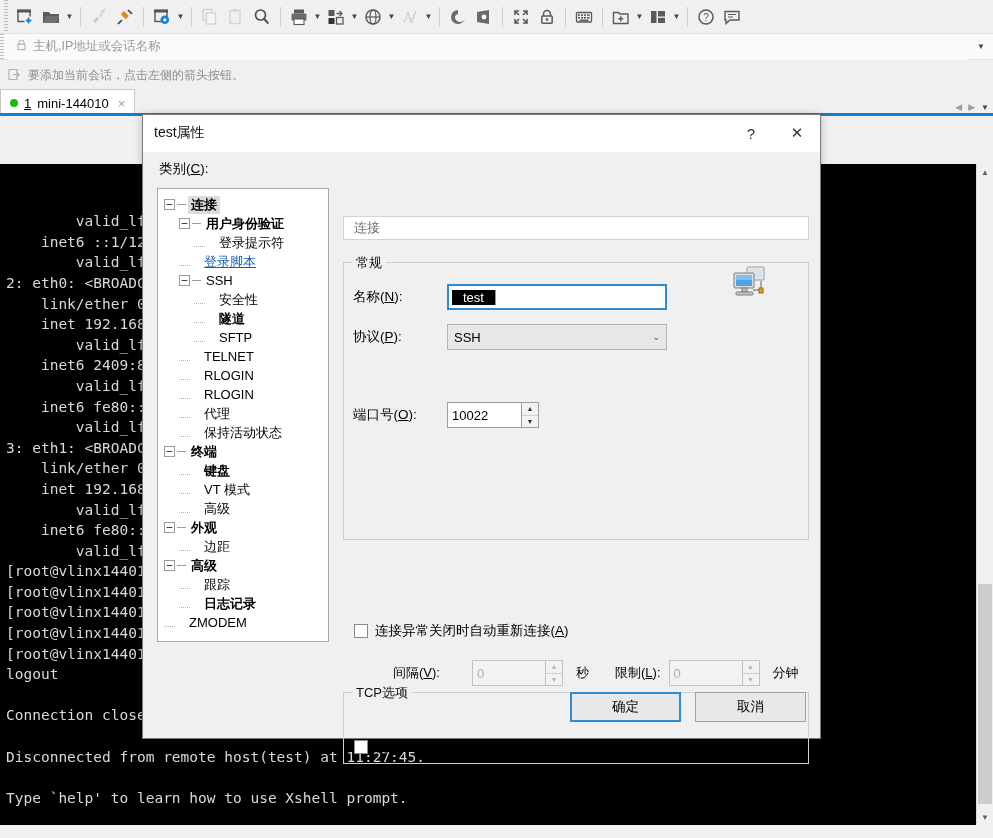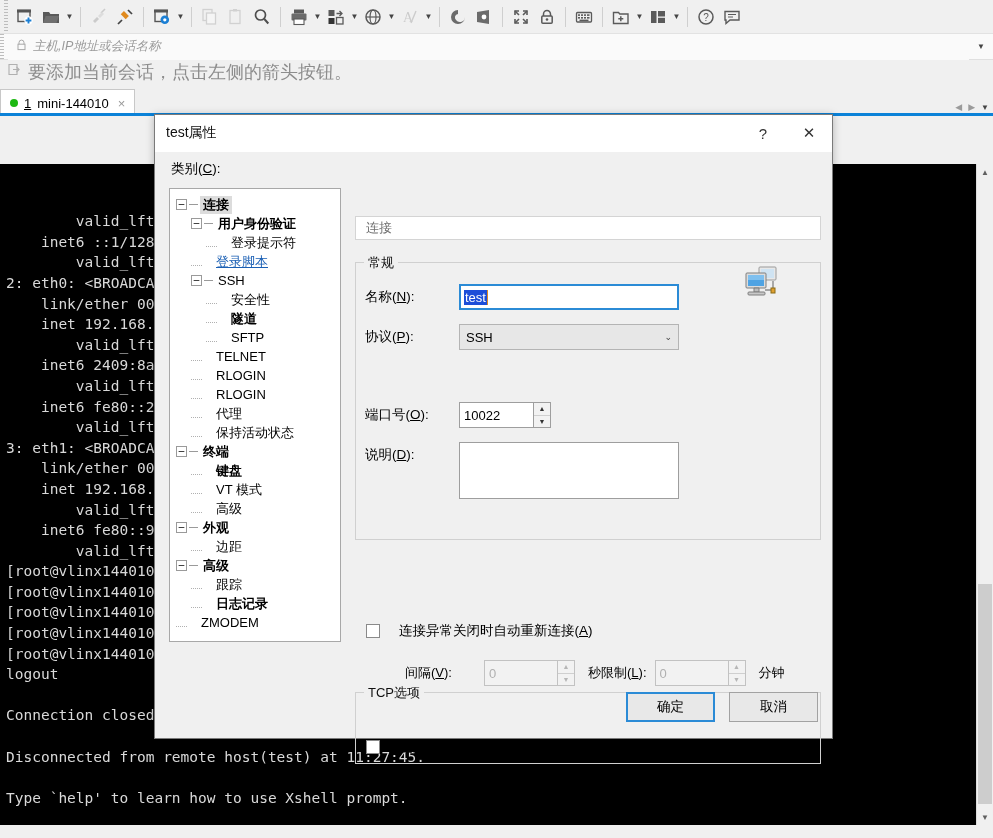--- a/index.html
+++ b/index.html
@@ -43,33 +43,32 @@
   }
   .tb-btn.dim { opacity:.35; }
   .tb-caret { width:11px;height:26px;display:flex;align-items:center;justify-content:center;
               font-size:8px;color:#444;cursor:default;}
   .tb-sep { width:1px;height:20px;background:#cfcfcf;margin:0 5px; }
 
   
   .addrbar {
     height:26px; display:flex; align-items:center; background:#fafafa;
     border-bottom:1px solid #e0e0e0;
-    font-style:italic;
   }
   .addr-field {
     flex:1; height:26px; display:flex; align-items:center; gap:6px;
     padding-left:8px; background:#fafafa;
   }
   .addr-ph { color:#9a9a9a; font-size:12.5px; }
   .addr-caret { width:24px;text-align:center;font-size:8px;color:#444; }
 
   
   .hintbar {
-    height:24px;display:flex;align-items:flex-start;gap:7px;padding-left:8px;
-    background:#f0f0f0;color:#8d8d8d;font-size:18px;
+    height:24px;display:flex;align-items:flex-end;gap:7px;padding-left:8px;
+    background:#f0f0f0;color:#8d8d8d;font-size:12px;
   }
 
   
   .tabstrip {
     height:32px; display:flex; align-items:flex-end; background:#f0f0f0;
     position:relative;
   }
   .tab {
     height:27px; min-width:132px; display:flex;align-items:center;gap:6px;
     padding:0 6px 0 9px; background:#ffffff;
@@ -103,21 +102,21 @@
     font-size:8px;color:#606060;
   }
   .term-sb .sb-arrow.bot { position:absolute;bottom:0;left:0;right:0; }
   .term-sb .sb-thumb {
     position:absolute;left:1px;right:1px;bottom:22px;height:220px;background:#cdcdcd;
   }
   .term-bottom { position:absolute;left:0;right:0;bottom:0;height:13px;background:#f0f0f0; }
 
   
   .dialog {
-    position:absolute; left:154px; top:114px; width:679px; height:625px;
+    position:absolute; left:142px; top:114px; width:679px; height:625px;
     background:#f0f0f0; border:1px solid #7a7a7a;
     box-shadow:0 1px 8px rgba(0,0,0,.25);
     font-size:13px;
   }
   .dlg-titlebar {
     height:37px; background:#fff; display:flex; align-items:center;
     padding-left:11px; border-bottom:1px solid #fff;
   }
   .dlg-title { font-size:14px; color:#111; }
   .dlg-tb-btns { margin-left:auto; display:flex; height:100%; }
@@ -169,21 +168,21 @@
   #g-tcp     { left:200px; top:540px; width:466px; height:72px; }
 
   .frow { position:absolute; display:flex; align-items:center; }
   .flabel { width:94px; font-size:13.5px; }
 
   .inp {
     height:26px; border:1px solid #9e9e9e; background:#fff;
     display:flex;align-items:center;padding:0 4px;font-size:13px;
   }
   .inp.focus { border:1px solid #2b8bd6; outline:1px solid #2b8bd6; outline-offset:-2px; }
-  .sel-text { background:#1d4ed8; color:#fff; padding:0 1px;text-align:right; }
+  .sel-text { background:#000000; color:#fff; padding:0 11px;text-align:right; }
   .caretbar { display:inline-block;width:1.5px;height:15px;background:#e08a1e;vertical-align:-3px; }
 
   .combo {
     height:26px;border:1px solid #b4b4b4;background:#e7e7e7;
     display:flex;align-items:center;padding:0 6px;font-size:13px;
   }
   .combo .chev { margin-left:auto;font-size:9px;color:#444; }
 
   .spin { display:flex; }
   .spin .sbtns {
@@ -195,28 +194,28 @@
   }
   .spin .sbtns span:first-child { border-bottom:1px solid #cfcfcf; }
   .inp.disabled { background:#f2f2f2; border-color:#c2c2c2; color:#b0b0b0; }
   .spin.disabled .sbtns { border-color:#c2c2c2; background:#f2f2f2; }
   .spin.disabled .sbtns span { color:#b6b6b6; }
 
   .textarea {
     border:1px solid #9e9e9e;background:#fff;width:220px;height:57px;
   }
 
-  .cbrow { position:absolute; display:flex; align-items:center; gap:19px; font-size:13.5px; }
+  .cbrow { position:absolute; display:flex; align-items:center; gap:7px; font-size:13.5px; }
   .cbox { width:14px;height:14px;border:1px solid #8a8a8a;background:#fff;flex:0 0 auto; }
 
   .pcicon { position:absolute; left:588px; top:112px; width:40px; height:36px; }
 
   .dlg-buttons { position:absolute; right:14px; bottom:16px; display:flex; gap:14px; }
   .btn {
-    width:89px;height:30px;border:1px solid #a2a2a2;background:#e8e8e8;
+    width:111px;height:30px;border:1px solid #a2a2a2;background:#e8e8e8;
     display:flex;align-items:center;justify-content:center;font-size:13.5px;cursor:default;
   }
   .btn.default { border:2px solid #2b8bd6; background:#e8e8e8; }
   .underl { text-decoration:underline; }
 </style>
 </head>
 <body>
 
 <div id="app">
 
@@ -668,24 +667,20 @@
           <span class="inp" style="width:75px;">
               <span>10022</span>
             </span>
           <span class="sbtns">
               <span>▲</span>
               <span>▼</span>
             </span>
         </span>
       </div>
 
-      <div class="frow" style="left:210px; top:290px; align-items:flex-start;">
-        <span class="flabel" style="padding-top:4px;">说明(<span class="underl">D</span>):</span>
-        <span class="textarea"></span>
-      </div>
 
       <div class="pcicon">
         <svg width="40" height="36" viewBox="0 0 40 36">
           <rect x="16" y="3" width="17" height="13" rx="1" fill="#e8e8e8" stroke="#9a9a9a"></rect>
           <rect x="18" y="5" width="13" height="9" fill="#cfe3f2"></rect>
           <rect x="3" y="9" width="20" height="15" rx="1" fill="#dcdcdc" stroke="#7e7e7e"></rect>
           <rect x="5" y="11" width="16" height="11" fill="#4fa3e3"></rect>
           <rect x="5" y="11" width="16" height="5" fill="#7fc0ef"></rect>
           <path d="M11 24v4h5v-4z" fill="#bdbdbd" stroke="#7e7e7e"></path>
           <rect x="5" y="28" width="17" height="3" rx="1" fill="#c8c8c8" stroke="#7e7e7e"></rect>
@@ -705,21 +700,21 @@
         <span class="spin disabled">
           <span class="inp disabled" style="width:74px;">
               <span>0</span>
             </span>
           <span class="sbtns">
               <span>▲</span>
               <span>▼</span>
             </span>
         </span>
         <span style="margin-left:13px;">秒</span>
-        <span style="">限制(<span class="underl">L</span>):</span>
+        <span style="margin-left:26px;">限制(<span class="underl">L</span>):</span>
         <span class="spin disabled" style="margin-left:8px;">
           <span class="inp disabled" style="width:74px;">
               <span>0</span>
             </span>
           <span class="sbtns">
               <span>▲</span>
               <span>▼</span>
             </span>
         </span>
         <span style="margin-left:13px;">分钟</span>

